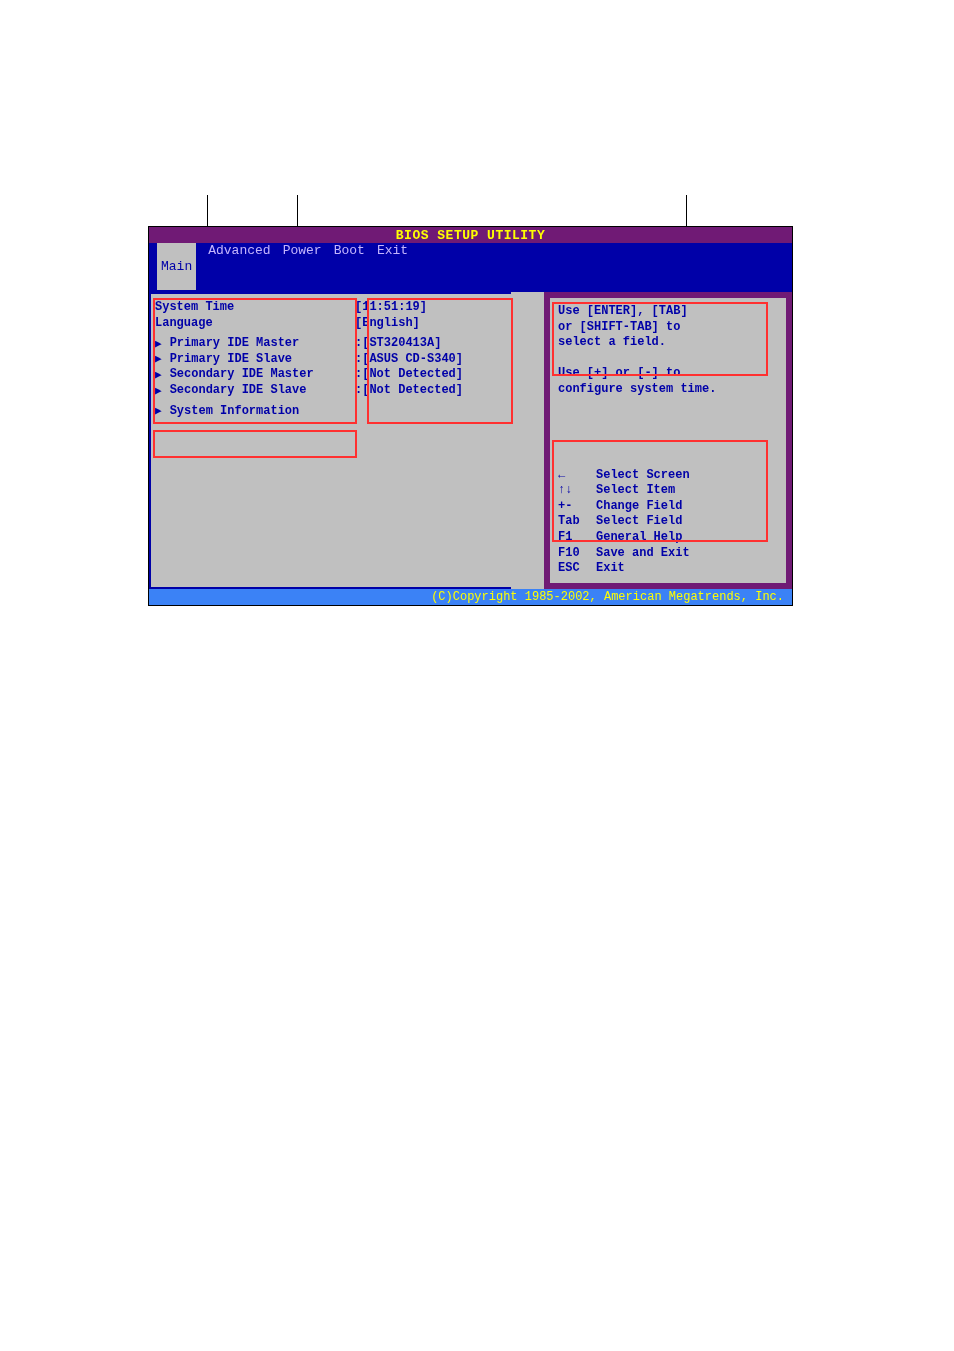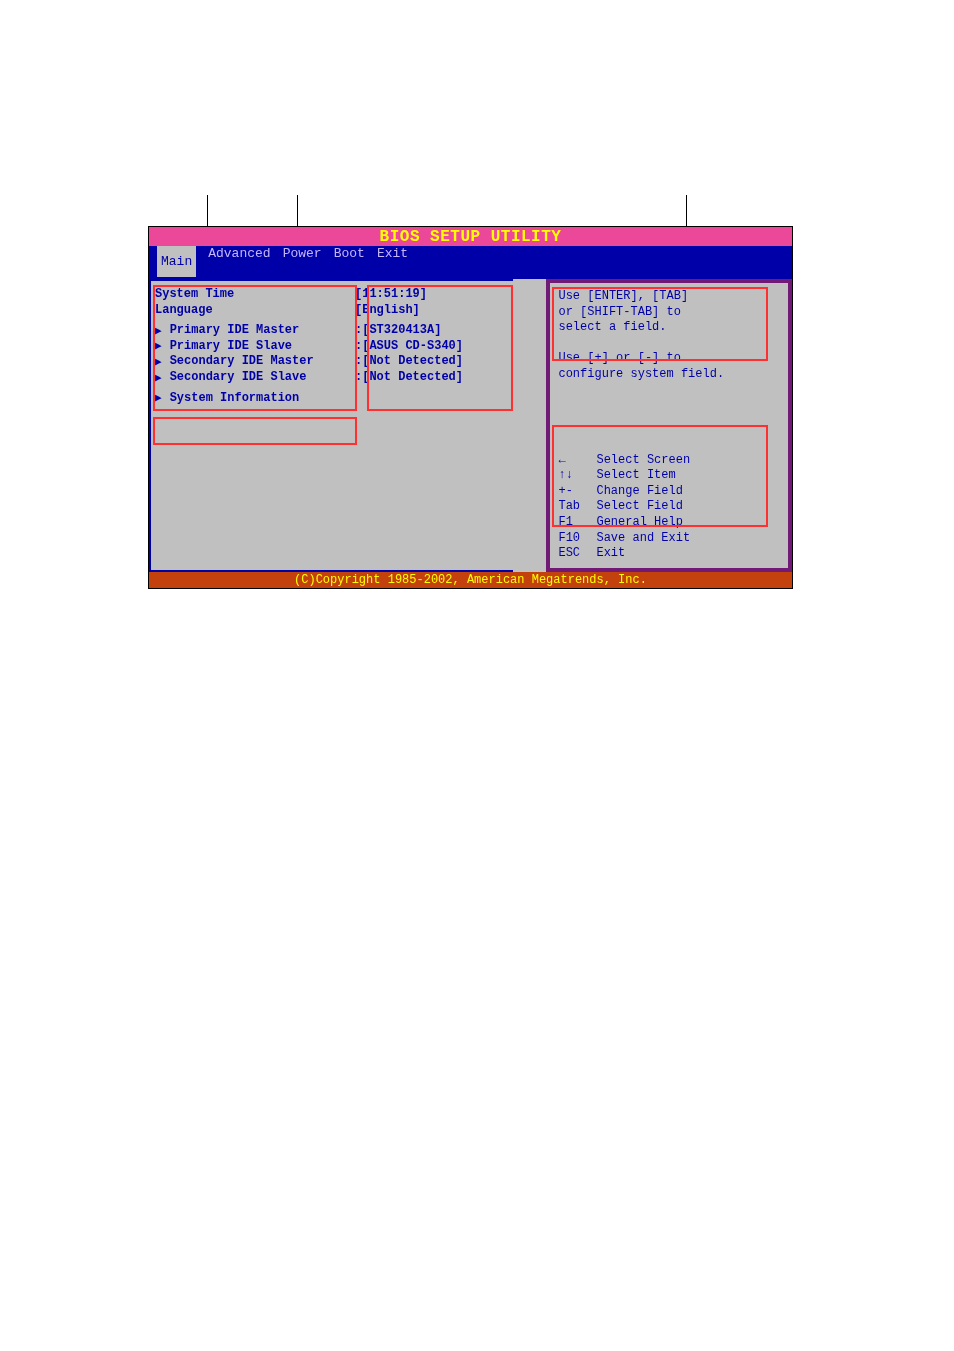--- a/index.html
+++ b/index.html
@@ -14,65 +14,65 @@
   }
   .bios-window {
     position: absolute;
     left: 148px;
     top: 226px;
     width: 643px;
     background: #0000a8;
     border: 1px solid #000;
   }
   .bios-title {
-    background: #ec4899;
+    background: #701a75;
     color: #ffff00;
     text-align: center;
     font-weight: bold;
     padding: 1px 0 0 0;
-    font-size: 16px;
+    font-size: 13px;
     letter-spacing: 0.5px;
   }
   .menu-bar {
     background: #0000a8;
     color: #fff;
     display: flex;
     gap: 0;
     padding: 0 8px 2px 8px;
     font-size: 13px;
   }
   .menu-item {
     padding: 0 12px 0 0;
     color: #c4b5fd;
   }
   .menu-item.active {
     background: #c0c0c0;
     color: #0000a8;
-    padding: 8px 4px;
+    padding: 16px 4px;
     margin-right: 12px;
   }
   .content-area {
     display: flex;
     background: #c0c0c0;
     min-height: 255px;
     gap: 33px;
   }
   .left-panel {
     flex: 1.6;
     border: 2px solid #0000a8;
     border-right: none;
     padding: 6px 4px;
     position: relative;
   }
   .right-panel {
     flex: 1;
-    border: 4px solid #701a75;
+    border: 6px solid #701a75;
     padding: 6px 8px;
     color: #0000a8;
-    font-weight: normal;
+    font-weight: bold;
     font-size: 12px;
     line-height: 1.3;
     position: relative;
   }
   .field-row {
     display: flex;
     color: #0000a8;
     font-weight: bold;
     font-size: 12px;
     line-height: 1.3;
@@ -101,25 +101,25 @@
     margin-top: 70px;
     font-size: 12px;
   }
   .nav-row {
     display: flex;
   }
   .nav-key {
     min-width: 38px;
   }
   .footer {
-    background: #c2410c;
+    background: #3b82f6;
     color: #ffff00;
-    text-align: center;
-    font-size: 12px;
-    padding: 1px 16px;
+    text-align: right;
+    font-size: 12px;
+    padding: 1px 8px;
   }
   .spacer { height: 5px; }
   .black-v-line {
     position: absolute;
     width: 1px;
     background: #000;
   }
   .vl1 { left: 207px; top: 195px; height: 33px; }
   .vl2 { left: 297px; top: 195px; height: 33px; }
   .vl3 { left: 686px; top: 195px; height: 33px; }
@@ -203,21 +203,21 @@
     </div>
 
     <div class="right-panel">
       <div class="hb-text"></div>
       <div class="hb-keys"></div>
       <div>Use [ENTER], [TAB]</div>
       <div>or [SHIFT-TAB] to</div>
       <div>select a field.</div>
       <div>&nbsp;</div>
       <div>Use [+] or [-] to</div>
-      <div>configure system field.</div>
+      <div>configure system time.</div>
 
       <div class="nav-help">
         <div class="nav-row">
             <span class="nav-key">←</span>
             <span>Select Screen</span>
           </div>
         <div class="nav-row">
             <span class="nav-key">↑↓</span>
             <span>Select Item</span>
           </div>

